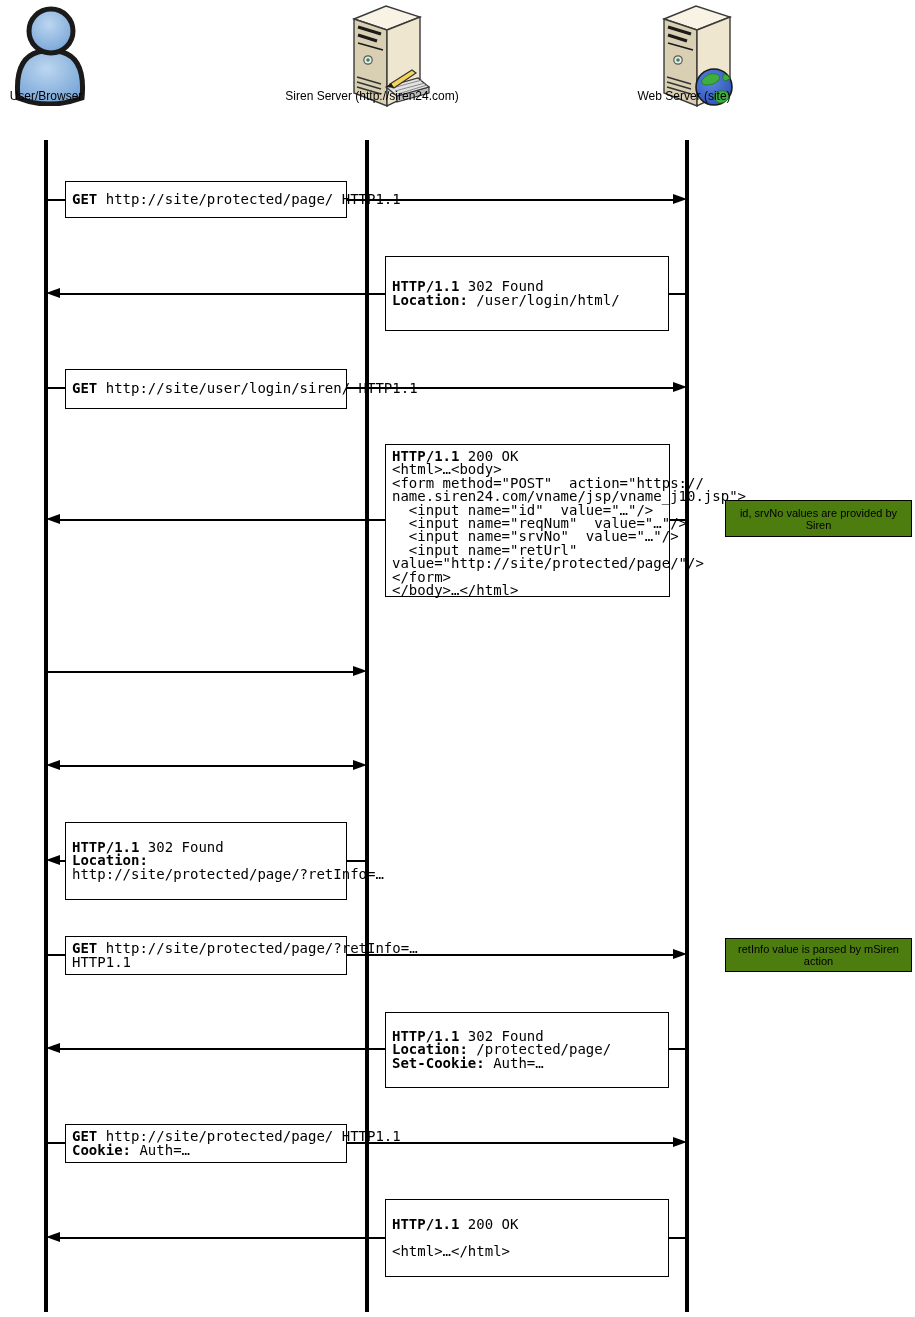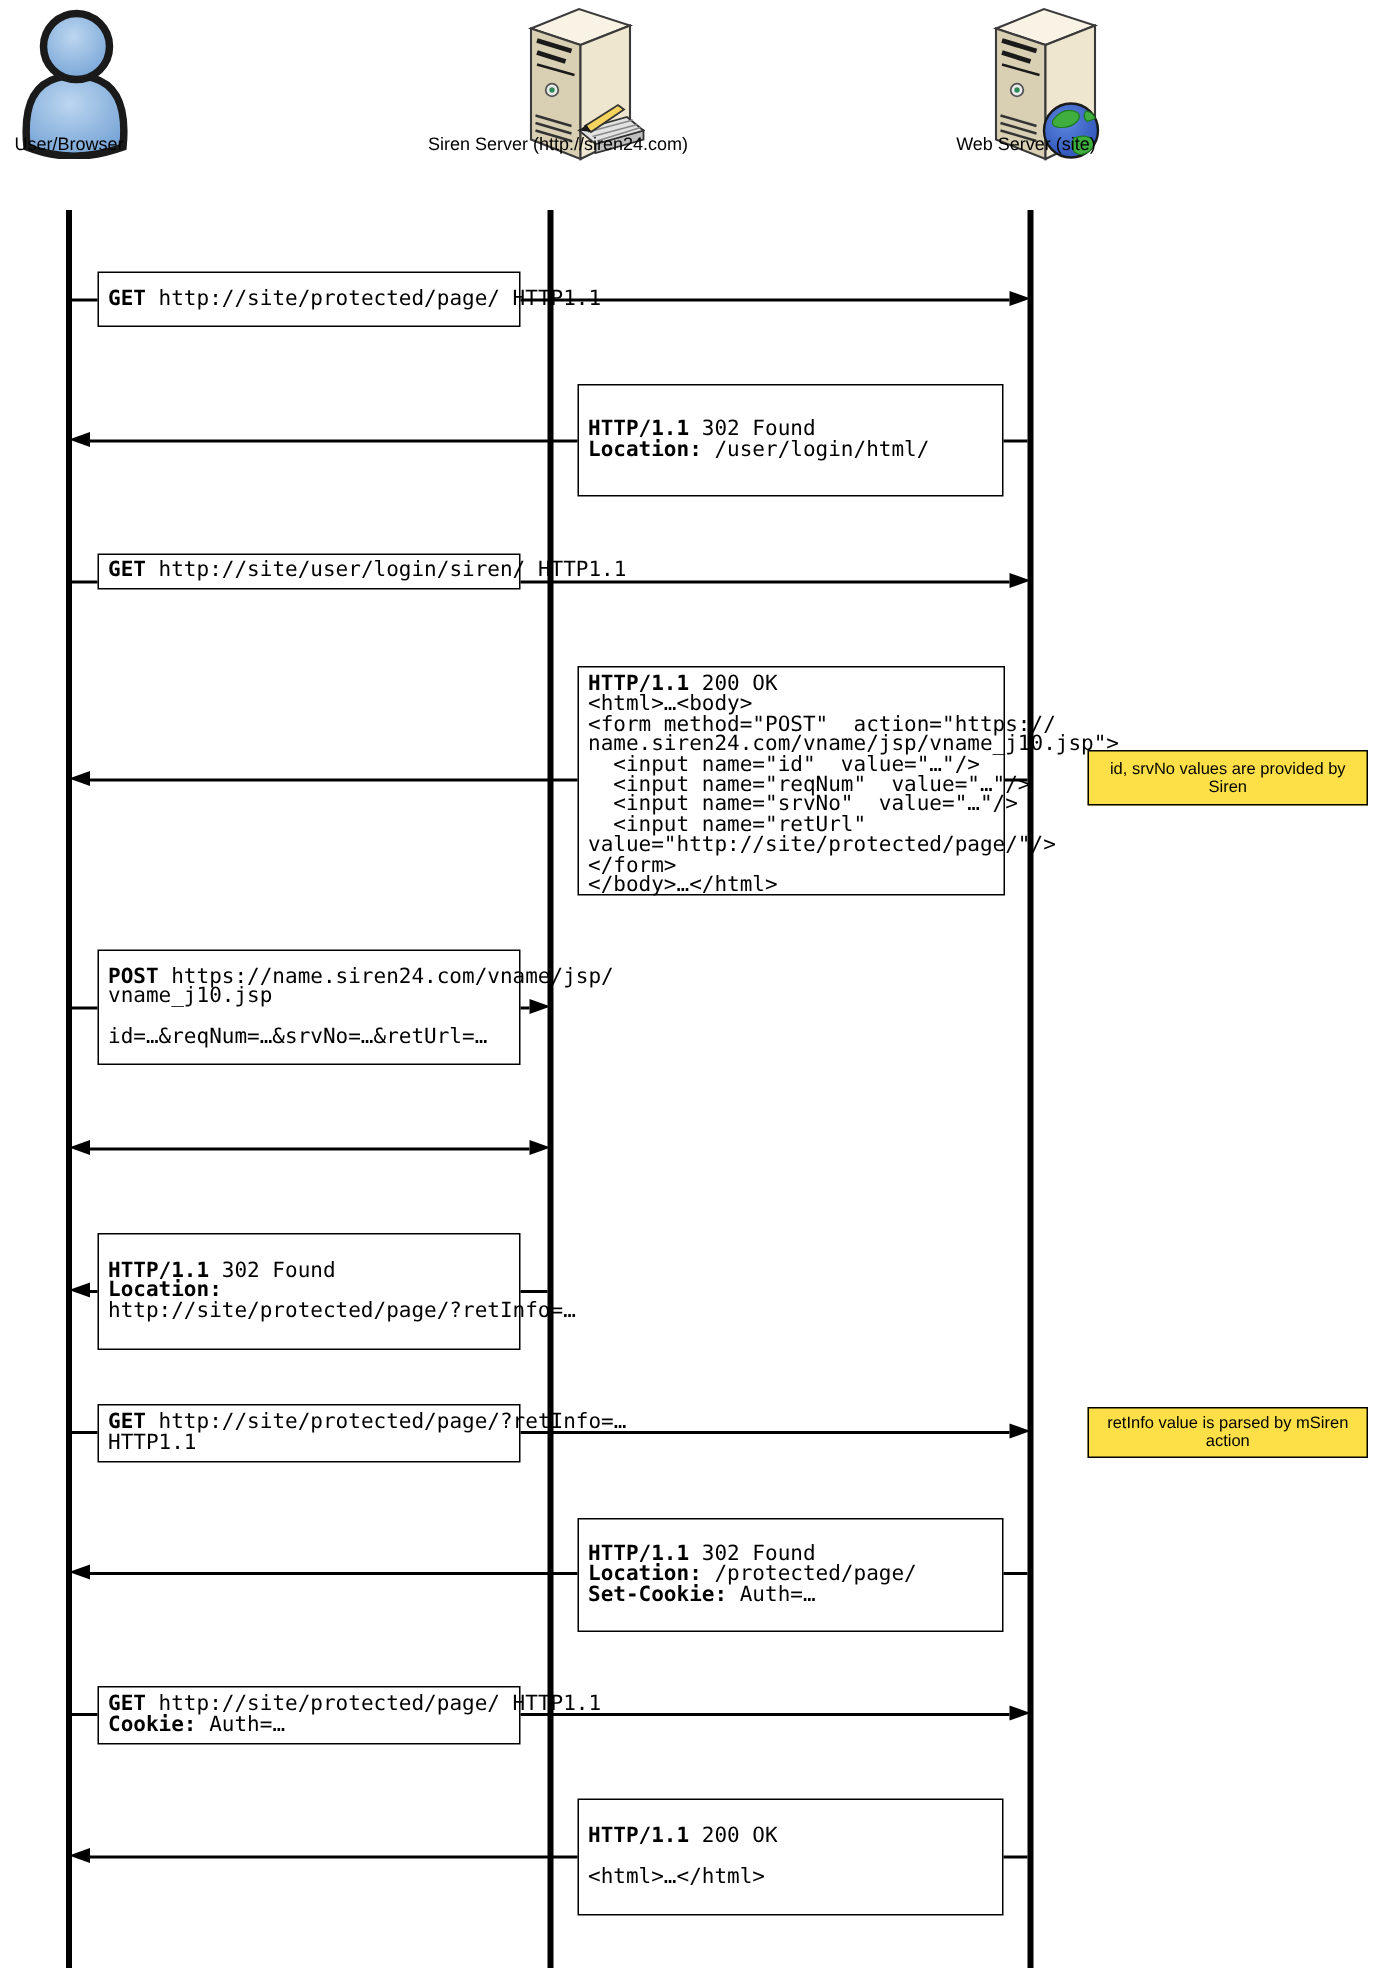--- a/index.html
+++ b/index.html
@@ -14,21 +14,21 @@
   .ah-l{position:absolute;width:0;height:0;border-top:5.5px solid transparent;
         border-bottom:5.5px solid transparent;border-right:14px solid #000;}
   .msg-box{position:absolute;background:#fff;border:1px solid #000;box-sizing:border-box;
            display:flex;flex-direction:column;justify-content:center;
            padding:3px 6px;font-family:"DejaVu Sans Mono",monospace;
            font-size:14px;line-height:13.4px;color:#000;}
   .msg-box.top{justify-content:flex-start;padding-top:5px;}
   .msg-box.center{align-items:center;}
   .msg-line{white-space:pre;min-height:13.4px;}
   .b{font-weight:bold;}
-  .note-box{position:absolute;background:#fde047;border:1px solid #000;box-sizing:border-box;
+  .note-box{position:absolute;background:#4d7c0f;border:1px solid #000;box-sizing:border-box;
             display:flex;align-items:center;justify-content:center;
             font-size:11px;color:#000;text-align:center;padding:2px;}
 </style>
 </head>
 <body>
 
 <div class="stage">
 
   <div class="actor-icon" style="left:8px;top:4px;width:82px;height:102px">
     <svg width="82" height="102" viewBox="0 0 82 102">
@@ -144,41 +144,35 @@
     <div class="ah-l" style="left:46px;top:1232px"></div>
   </div>
 
   <div class="msg-box" style="left:65px;top:181px;width:282px;height:37px">
       <div class="msg-line"><span class="b">GET</span><span> http://site/protected/page/ HTTP1.1</span></div>
     </div>
   <div class="msg-box" style="left:385px;top:256px;width:284px;height:75px">
       <div class="msg-line"><span class="b">HTTP/1.1</span><span> 302 Found</span></div>
       <div class="msg-line"><span class="b">Location:</span><span> /user/login/html/</span></div>
     </div>
-  <div class="msg-box" style="left:65px;top:369px;width:282px;height:24px">
+  <div class="msg-box" style="left:65px;top:369px;width:282px;height:40px">
       <div class="msg-line"><span class="b">GET</span><span> http://site/user/login/siren/ HTTP1.1</span></div>
     </div>
   <div class="msg-box top" style="left:385px;top:444px;width:285px;height:153px">
       <div class="msg-line"><span class="b">HTTP/1.1</span><span> 200 OK</span></div>
       <div class="msg-line"><span>&lt;html&gt;…&lt;body&gt;</span></div>
       <div class="msg-line"><span>&lt;form method="POST"  action="https://</span></div>
       <div class="msg-line"><span>name.siren24.com/vname/jsp/vname_j10.jsp"&gt;</span></div>
       <div class="msg-line"><span>  &lt;input name="id"  value="…"/&gt;</span></div>
       <div class="msg-line"><span>  &lt;input name="reqNum"  value="…"/&gt;</span></div>
       <div class="msg-line"><span>  &lt;input name="srvNo"  value="…"/&gt;</span></div>
       <div class="msg-line"><span>  &lt;input name="retUrl"</span></div>
       <div class="msg-line"><span>value="http://site/protected/page/"/&gt;</span></div>
       <div class="msg-line"><span>&lt;/form&gt;</span></div>
       <div class="msg-line"><span>&lt;/body&gt;…&lt;/html&gt;</span></div>
-    </div>
-  <div class="msg-box" style="left:65px;top:633px;width:282px;height:77px">
-      <div class="msg-line"><span class="b">POST</span><span> https://name.siren24.com/vname/jsp/</span></div>
-      <div class="msg-line"><span>vname_j10.jsp</span></div>
-      <div class="msg-line"><span></span></div>
-      <div class="msg-line"><span>id=…&amp;reqNum=…&amp;srvNo=…&amp;retUrl=…</span></div>
     </div>
   <div class="msg-box" style="left:65px;top:822px;width:282px;height:78px">
       <div class="msg-line"><span class="b">HTTP/1.1</span><span> 302 Found</span></div>
       <div class="msg-line"><span class="b">Location:</span></div>
       <div class="msg-line"><span>http://site/protected/page/?retInfo=…</span></div>
     </div>
   <div class="msg-box" style="left:65px;top:936px;width:282px;height:39px">
       <div class="msg-line"><span class="b">GET</span><span> http://site/protected/page/?retInfo=…</span></div>
       <div class="msg-line"><span>HTTP1.1</span></div>
     </div>

